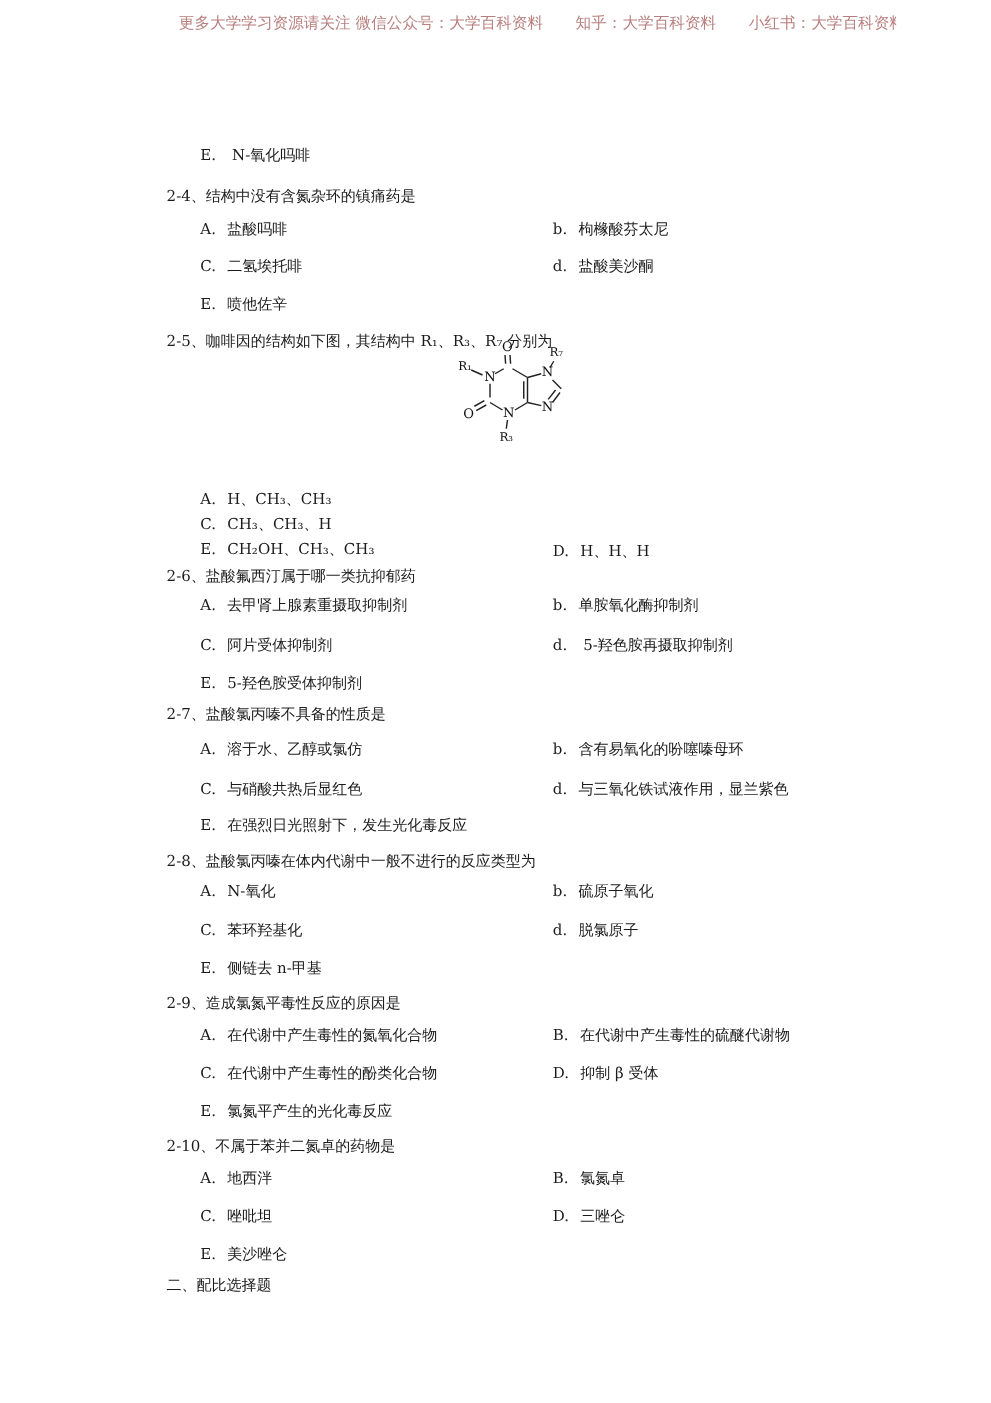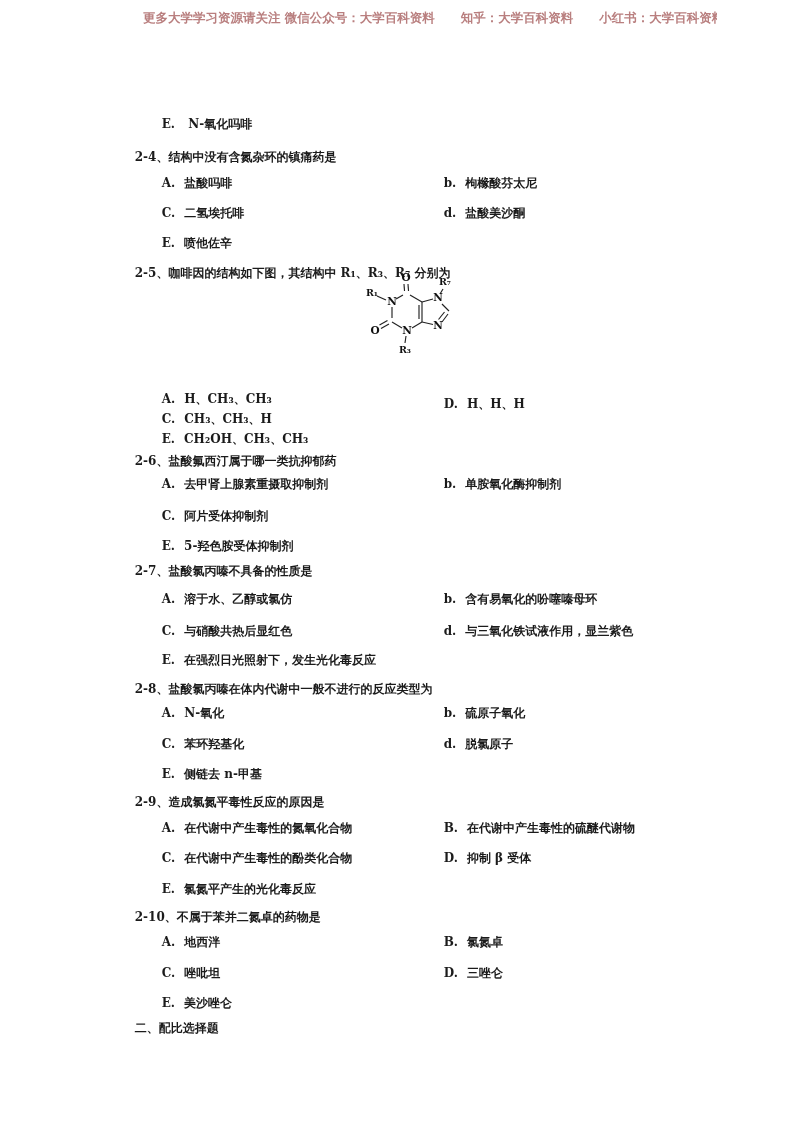--- a/index.html
+++ b/index.html
@@ -1,19 +1,19 @@
 <!DOCTYPE html>
 <html><head>
 <meta charset="utf-8">
 <style>
   html,body { margin:0; padding:0; background:#ffffff; }
   .page {
     position:relative; width:717px; height:1122px; background:#ffffff;
     font-family:"DejaVu Serif","Liberation Serif",serif;
-    color:#1b1b1b; overflow:hidden;font-weight:bold;
+    color:#1b1b1b; overflow:hidden;
   }
   .header {
     position:absolute; left:143px; top:10px; display:flex; gap:26px;
     font-size:12.5px; white-space:pre;
   }
   .line { position:absolute; white-space:pre; font-size:12px; line-height:19px; }
   .qline { left:118px; }
   .colA { left:145px; }
   .colB { left:427px; }
   .lbl { margin-right:9px; }
@@ -92,39 +92,42 @@
     <text class="rlab" x="87" y="19" text-anchor="middle">R₇</text>
     <text class="rlab" x="47" y="87" text-anchor="middle">R₃</text>
   </svg>
 
   <div class="line colA" style="top:371px">
     <span class="lbl">A.</span><span>H、CH₃、CH₃</span>
   </div>
   <div class="line colA" style="top:391px">
     <span class="lbl">C.</span><span>CH₃、CH₃、H</span>
   </div>
-  <div class="line colB" style="top:376px">
+  <div class="line colB" style="top:413px">
     <span class="lbl">D.</span><span>H、H、H</span>
   </div>
   <div class="line colA" style="top:411px">
     <span class="lbl">E.</span><span>CH₂OH、CH₃、CH₃</span>
   </div>
 
   <div class="line qline" style="top:433px">
     <span>2-6、</span><span>盐酸氟西汀属于哪一类抗抑郁药</span>
   </div>
   <div class="line colA" style="top:456px">
     <span class="lbl">A.</span><span>去甲肾上腺素重摄取抑制剂</span>
   </div>
   <div class="line colB" style="top:456px">
     <span class="lbl">b.</span><span>单胺氧化酶抑制剂</span>
   </div>
   <div class="line colA" style="top:488px">
     <span class="lbl">C.</span><span>阿片受体抑制剂</span>
   </div>
+  <div class="line colB" style="top:488px">
+    <span class="lbl">d.</span><span> 5-羟色胺再摄取抑制剂</span>
+  </div>
   <div class="line colA" style="top:518px">
     <span class="lbl">E.</span><span>5-羟色胺受体抑制剂</span>
   </div>
 
   <div class="line qline" style="top:543px">
     <span>2-7、</span><span>盐酸氯丙嗪不具备的性质是</span>
   </div>
   <div class="line colA" style="top:571px">
     <span class="lbl">A.</span><span>溶于水、乙醇或氯仿</span>
   </div>

